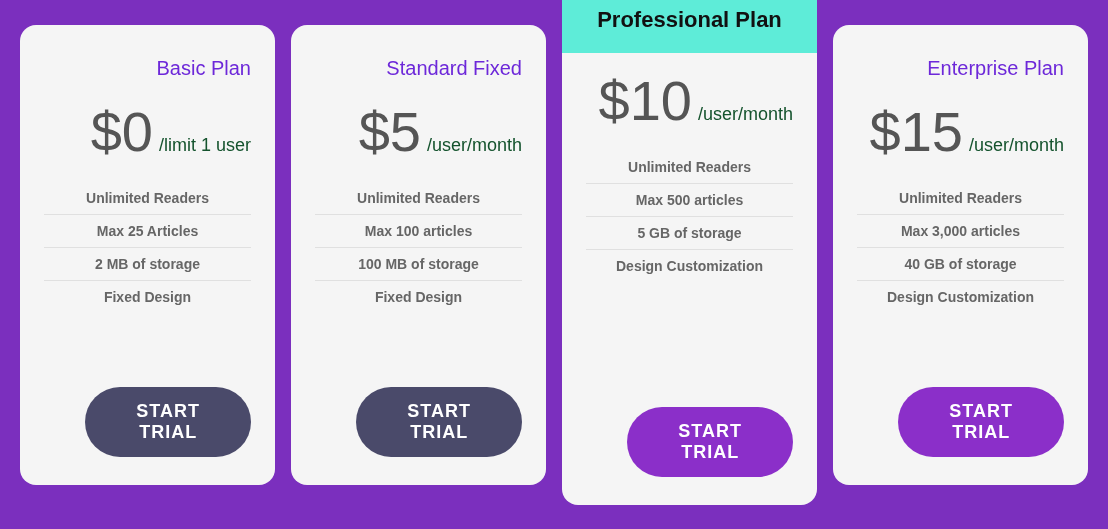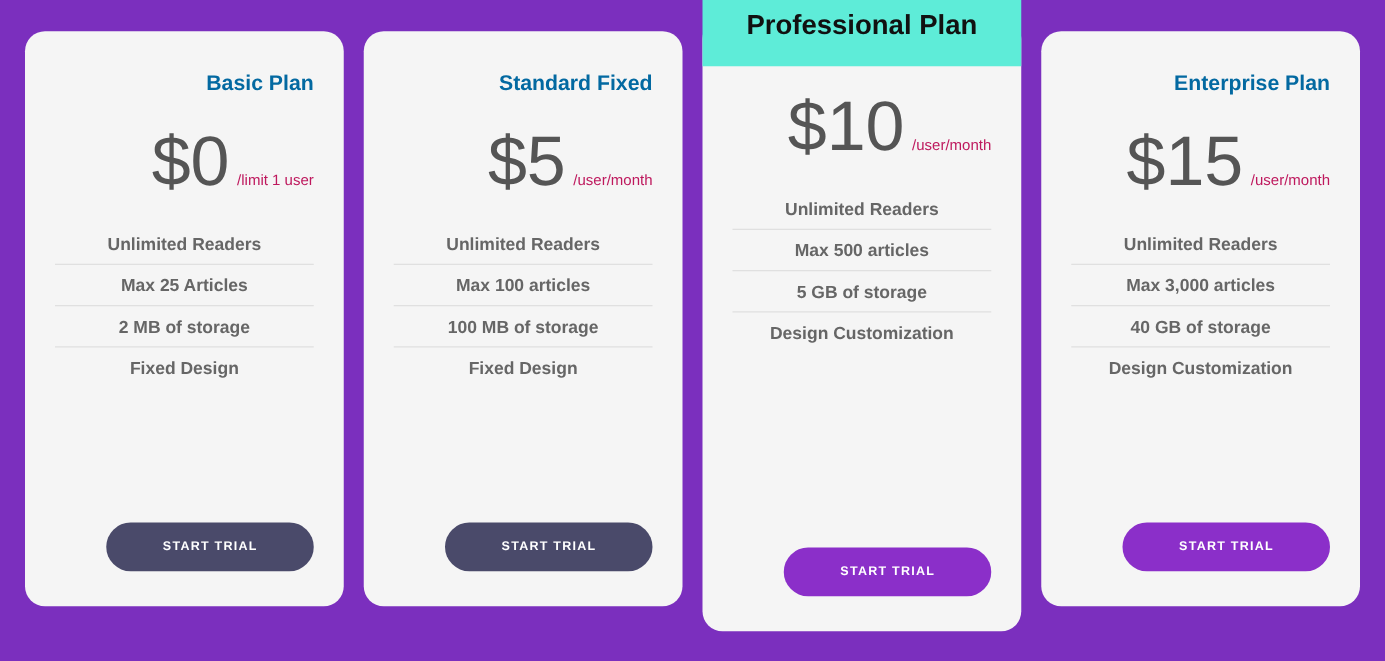--- a/index.html
+++ b/index.html
@@ -50,23 +50,23 @@
 
     .card.featured .card-header {
       background: #5EECD8;
       border-radius: 12px 12px 0 0;
       margin: -28px -24px 0 -24px;
       width: calc(100% + 48px);
       padding: 20px 24px 20px 24px;
     }
 
     .plan-name {
-      font-size: 17px;
-      font-weight: 700;
-      color: #0369a1;
+      font-size: 20px;
+      font-weight: 400;
+      color: #6d28d9;
       text-align: center;
     }
 
     .card.featured .plan-name {
       font-size: 22px;
       font-weight: 800;
       color: #111;
     }
 
     .price-row {
@@ -77,22 +77,22 @@
     }
 
     .price-main {
       font-size: 56px;
       font-weight: 300;
       color: #555;
       line-height: 1;
     }
 
     .price-sub {
-      font-size: 12px;
-      color: #be185d;
+      font-size: 18px;
+      color: #14532d;
       margin-left: 2px;
     }
 
     .features-list {
       list-style: none;
       text-align: center;
       margin: 16px 0 24px 0;
       flex: 1;
       width: 100%;
     }
@@ -106,21 +106,21 @@
     }
 
     .features-list li:last-child {
       border-bottom: none;
     }
 
     .btn-trial {
       border: none;
       border-radius: 50px;
       padding: 14px 32px;
-      font-size: 10px;
+      font-size: 18px;
       font-weight: 700;
       letter-spacing: 1px;
       cursor: pointer;
       margin-top: auto;
       width: 80%;
       text-transform: uppercase;
     }
 
     .btn-dark {
       background: #4a4a6a;

